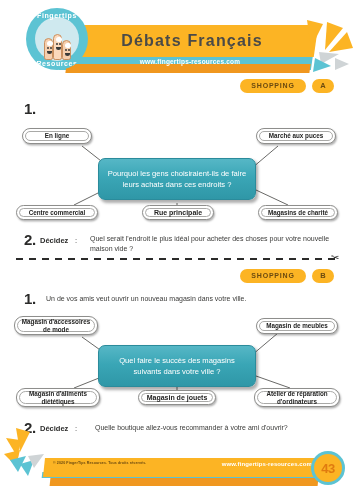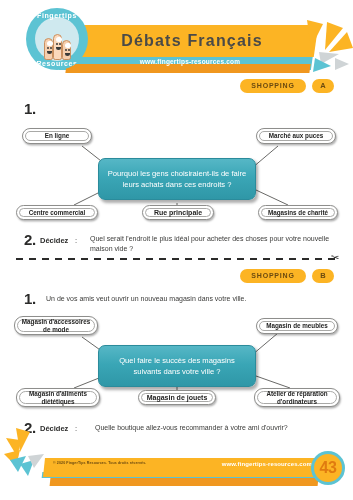--- a/index.html
+++ b/index.html
@@ -195,21 +195,21 @@
   .ftr-url {
     position: absolute; left: 200px; top: 461px;
     width: 112px; text-align: right;
     color: #ffffff; font-size: 6px; font-weight: bold;
     letter-spacing: 0.1px;
   }
   .page-badge {
     position: absolute; right: 8px; top: 451px;
     width: 34px; height: 34px; border-radius: 50%;
     background: #fcb424; border: 3px solid #5cc3d3;
-    color: #e07b10; font-size: 16px; font-weight: bold;
+    color: #e07b10; font-size: 13px; font-weight: bold;
     display: flex; align-items: center; justify-content: center;
     letter-spacing: -0.5px;
   }
 </style>
 </head>
 <body>
 
 <div id="page">
 
   <div id="header">

